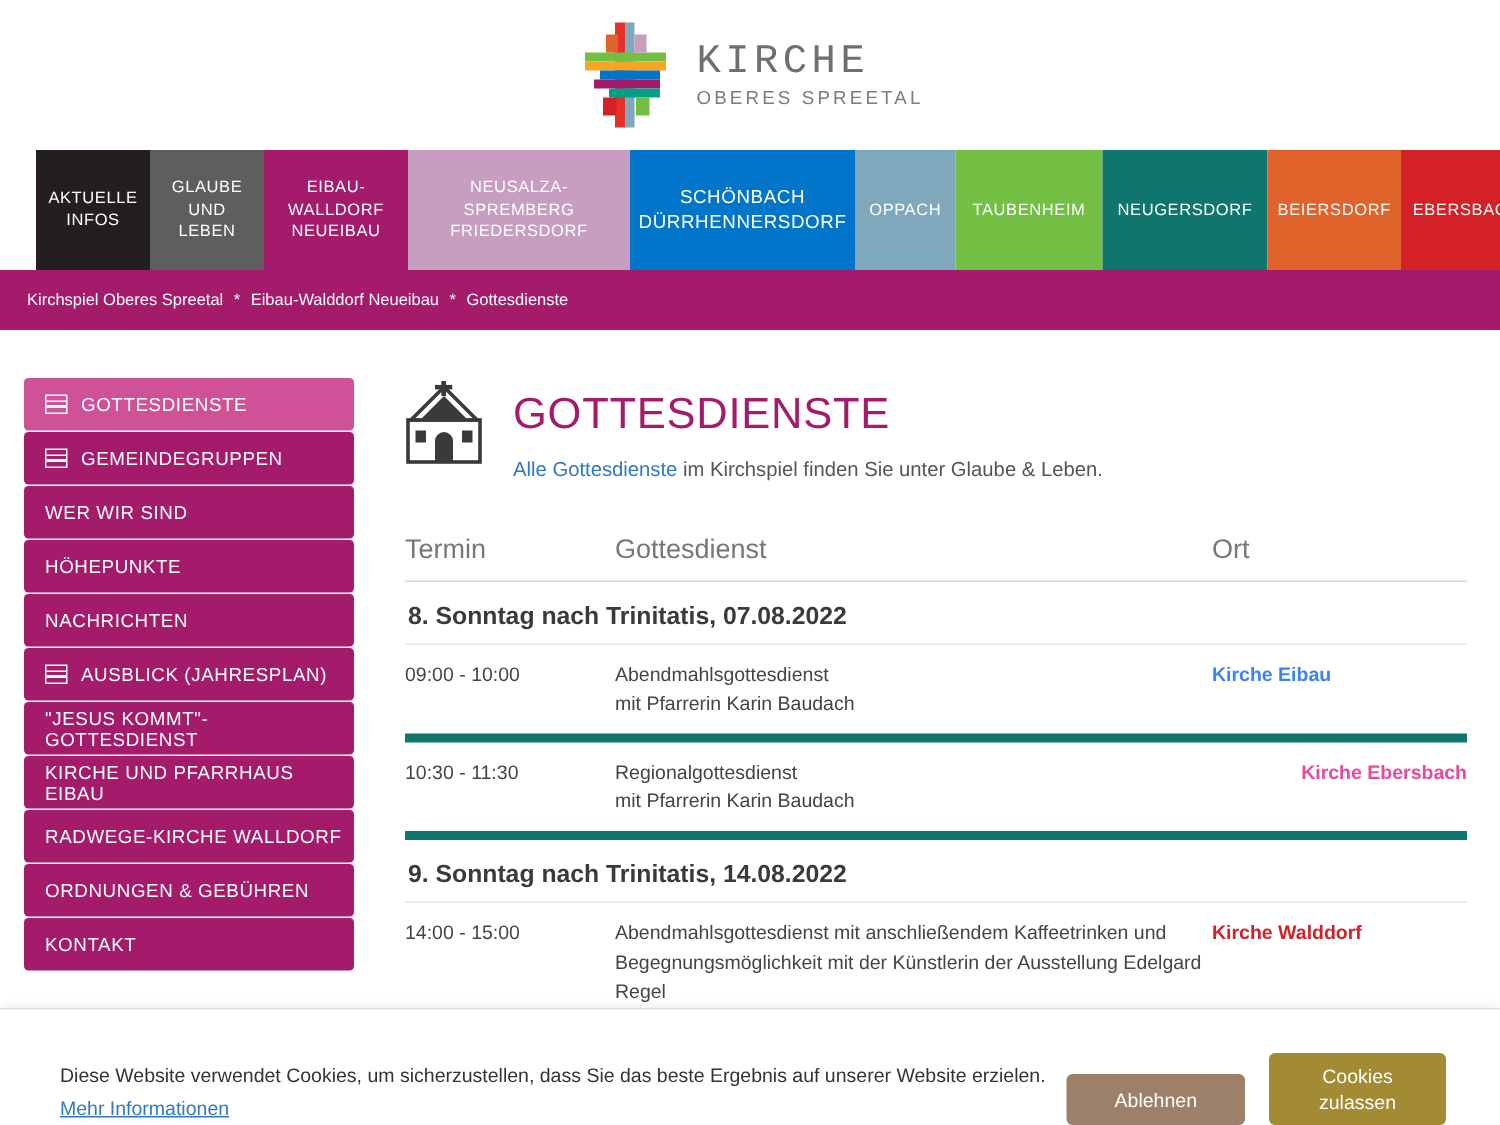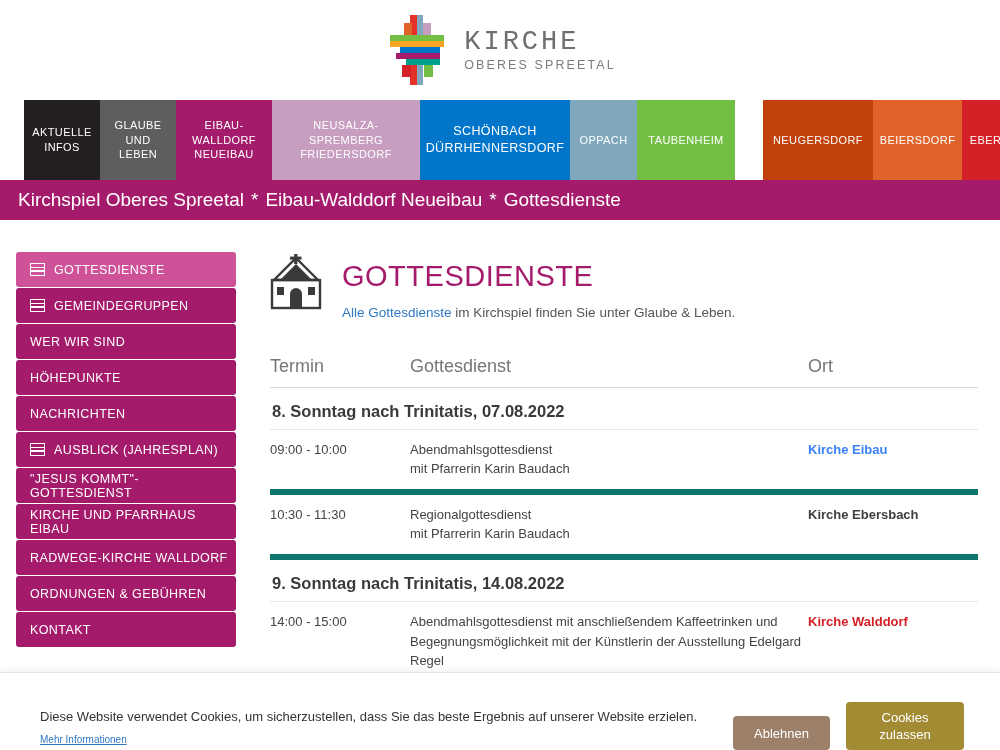--- a/index.html
+++ b/index.html
@@ -63,21 +63,21 @@
   .nav-item.big { font-size: 12.5px; }
 
   
   .breadcrumb-bar {
     height: 40px;
     background: #a51b6b;
     display: flex;
     align-items: center;
     padding-left: 18px;
     color: #ffffff;
-    font-size: 19px;
+    font-size: 11px;
   }
   .breadcrumb-bar .sep { margin: 0 7px; }
   .crumb { color: #ffffff; text-decoration: none; cursor: pointer; }
 
   
   .content-area {
     display: flex;
     padding: 32px 0 0 0;
   }
   .sidebar {
@@ -189,33 +189,33 @@
     width: 1000px;
     height: 78px;
     background: #ffffff;
     border-top: 1px solid #e3e3e3;
     display: flex;
     align-items: flex-end;
     padding: 0 36px 0 40px;
     box-shadow: 0 -2px 6px rgba(0,0,0,0.06);
   }
   .cookie-text { flex: 1; font-size: 13px; color: #333; line-height: 1.7; }
-  .cookie-link { color: #2f78c4; text-decoration: underline; cursor: pointer; font-size: 10px; }
+  .cookie-link { color: #2f78c4; text-decoration: underline; cursor: pointer; font-size: 13px; }
   .btn {
     border: none;
     color: #fff;
     font-size: 13px;
     border-radius: 4px;
     cursor: pointer;
     font-family: "Liberation Sans", sans-serif;
     line-height: 1.3;
   }
   .btn-decline {
     background: #9d8069;
-    padding: 10px 21px;
+    padding: 10px 32px;
     margin-right: 16px;
     height: 34px;
   }
   .btn-accept {
     background: #a38b34;
     padding: 8px 22px;
     width: 118px;
     height: 48px;
   }
 </style>
@@ -247,21 +247,21 @@
   </div>
 
   <nav class="main-nav" id="main-nav">
       <div class="nav-item" style="background: rgb(35, 31, 32); width: 76px; flex: 0 0 76px;">AKTUELLE INFOS</div>
       <div class="nav-item" style="background: rgb(94, 94, 94); width: 76px; flex: 0 0 76px;">GLAUBE UND LEBEN</div>
       <div class="nav-item" style="background: rgb(165, 27, 107); width: 96px; flex: 0 0 96px;">EIBAU-WALLDORF NEUEIBAU</div>
       <div class="nav-item" style="background: rgb(199, 158, 192); width: 148px; flex: 0 0 148px;">NEUSALZA-SPREMBERG FRIEDERSDORF</div>
       <div class="nav-item big" style="background: rgb(0, 117, 201); width: 150px; flex: 0 0 150px;">SCHÖNBACH DÜRRHENNERSDORF</div>
       <div class="nav-item" style="background: rgb(127, 168, 189); width: 67px; flex: 0 0 67px;">OPPACH</div>
       <div class="nav-item" style="background: rgb(114, 191, 68); width: 98px; flex: 0 0 98px;">TAUBENHEIM</div>
-      <div class="nav-item" style="background: #c2410c; width: 110px; flex: 0 0 110px; margin-left: 28px;">NEUGERSDORF</div>
+      <div class="nav-item" style="background: #0f766e; width: 110px; flex: 0 0 110px;">NEUGERSDORF</div>
       <div class="nav-item" style="background: rgb(224, 99, 43); width: 89px; flex: 0 0 89px;">BEIERSDORF</div>
       <div class="nav-item" style="background: rgb(212, 32, 39); width: 87px; flex: 0 0 87px;">EBERSBACH</div>
       <div class="nav-item" style="background: rgb(138, 81, 99); width: 73px; flex: 0 0 73px;">LAWALDE</div>
     </nav>
 
   <div class="breadcrumb-bar" id="breadcrumb">
       <span class="crumb">Kirchspiel Oberes Spreetal</span>
       <span class="sep">*</span>
       <span class="crumb">Eibau-Walddorf Neueibau</span>
       <span class="sep">*</span>
@@ -345,21 +345,21 @@
             <tr class="service-row">
               <td class="time">09:00 - 10:00</td>
               <td class="desc" style="white-space: pre-line;">Abendmahlsgottesdienst
 mit Pfarrerin Karin Baudach</td>
               <td class="place" style="color: #3b82f6;">Kirche Eibau</td>
             </tr>
             <tr class="service-row">
               <td class="time">10:30 - 11:30</td>
               <td class="desc" style="white-space: pre-line;">Regionalgottesdienst
 mit Pfarrerin Karin Baudach</td>
-              <td class="place" style="color: #404040;">Kirche Ebersbach</td>
+              <td class="place" style="color: #ec4899; text-align: right;">Kirche Ebersbach</td>
             </tr>
             <tr class="group-row">
               <td colspan="3">9. Sonntag nach Trinitatis, 14.08.2022</td>
             </tr>
             <tr class="service-row">
               <td class="time">14:00 - 15:00</td>
               <td class="desc" style="white-space: pre-line;">Abendmahlsgottesdienst mit anschließendem Kaffeetrinken und Begegnungsmöglichkeit mit der Künstlerin der Ausstellung Edelgard Regel</td>
               <td class="place" style="color: rgb(212, 32, 39);">Kirche Walddorf</td>
             </tr>
             <tr class="group-row">

